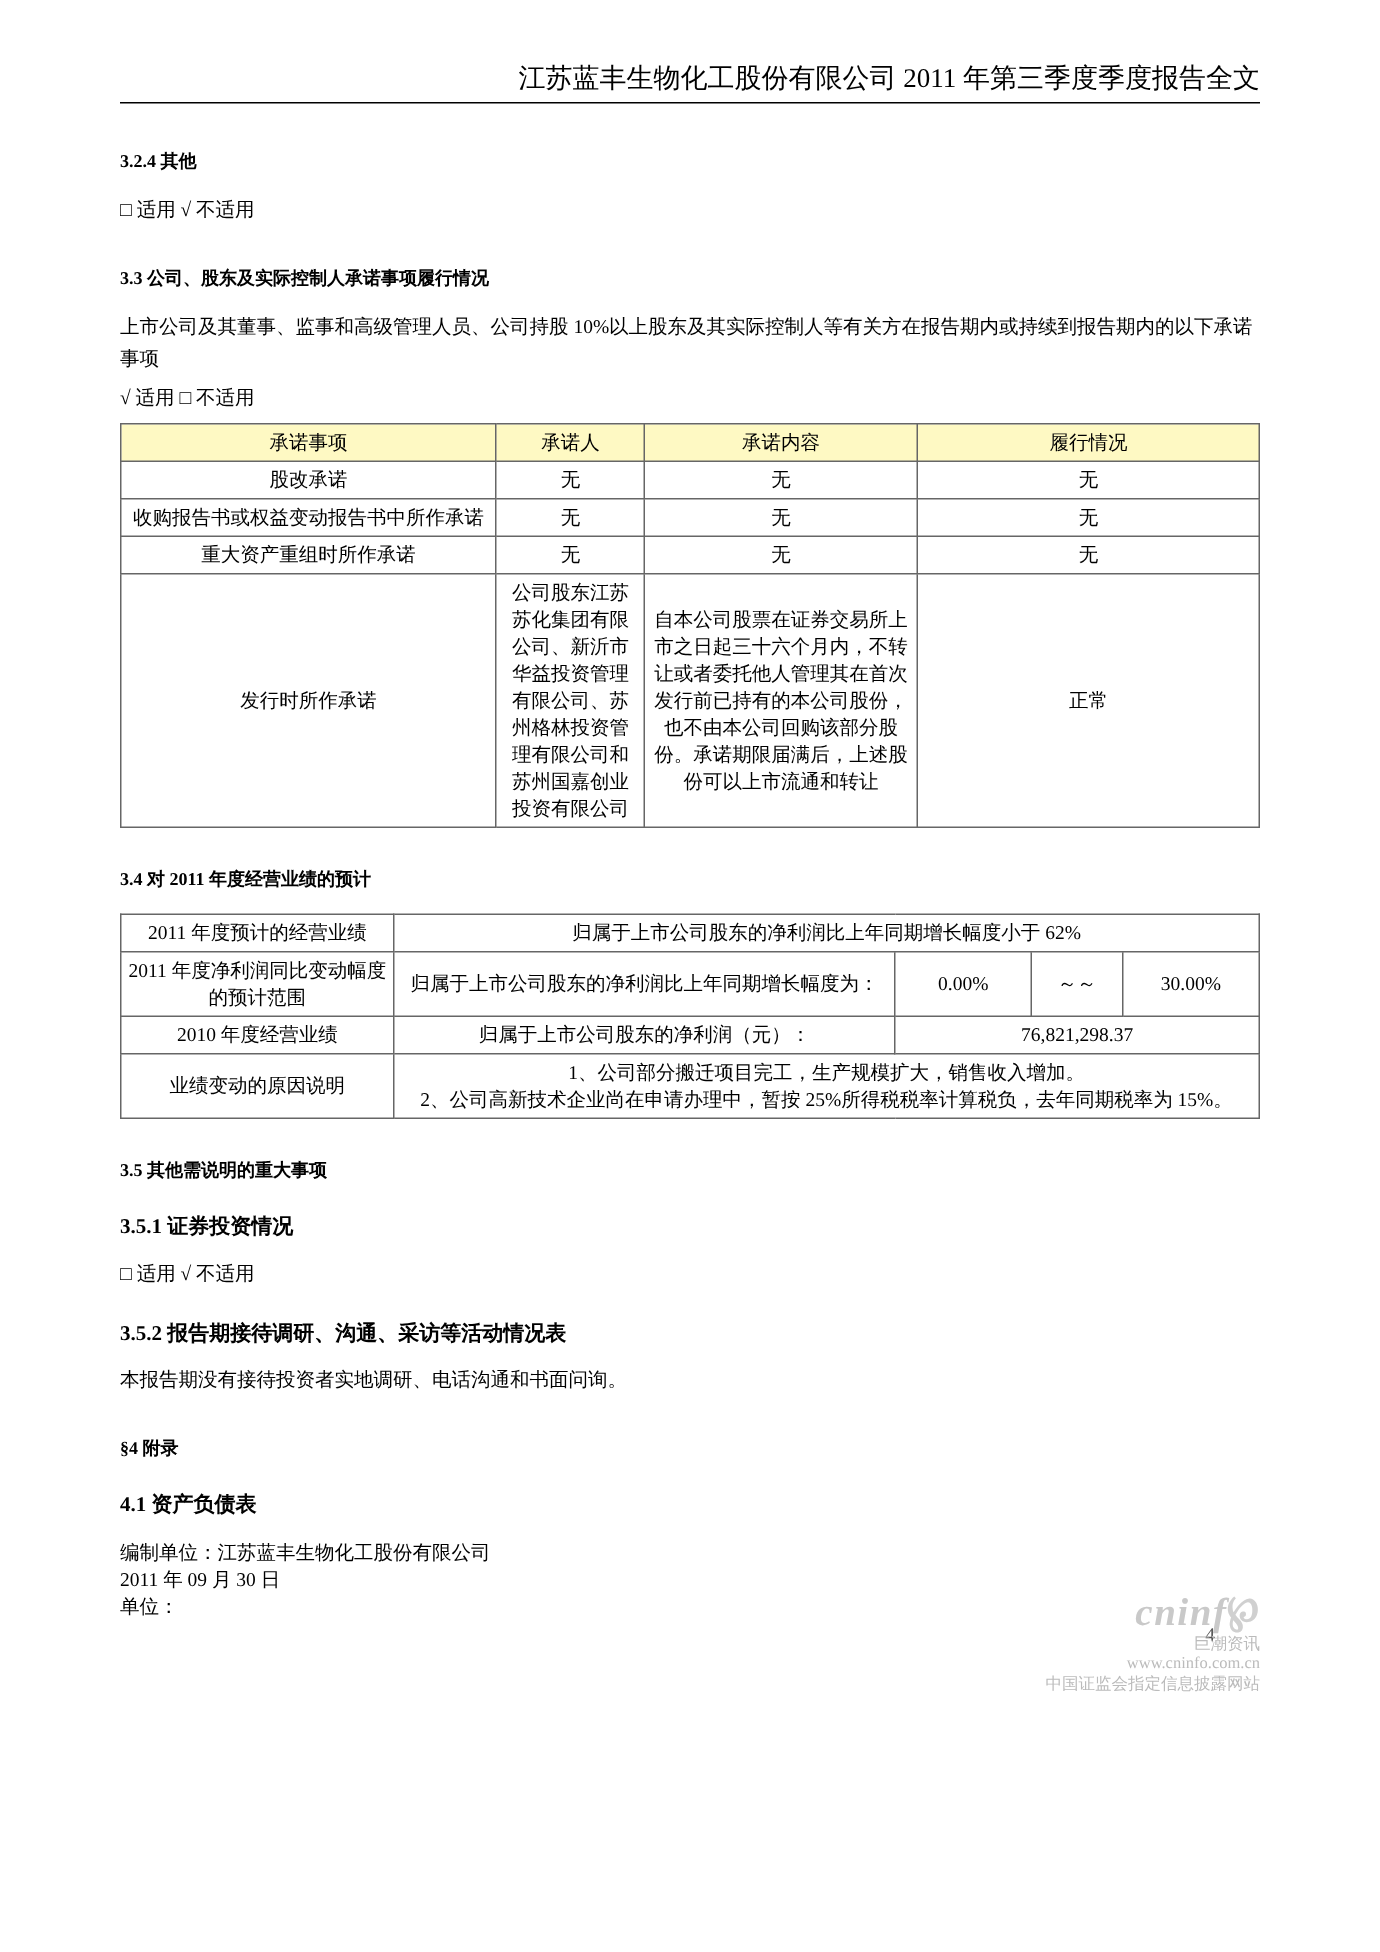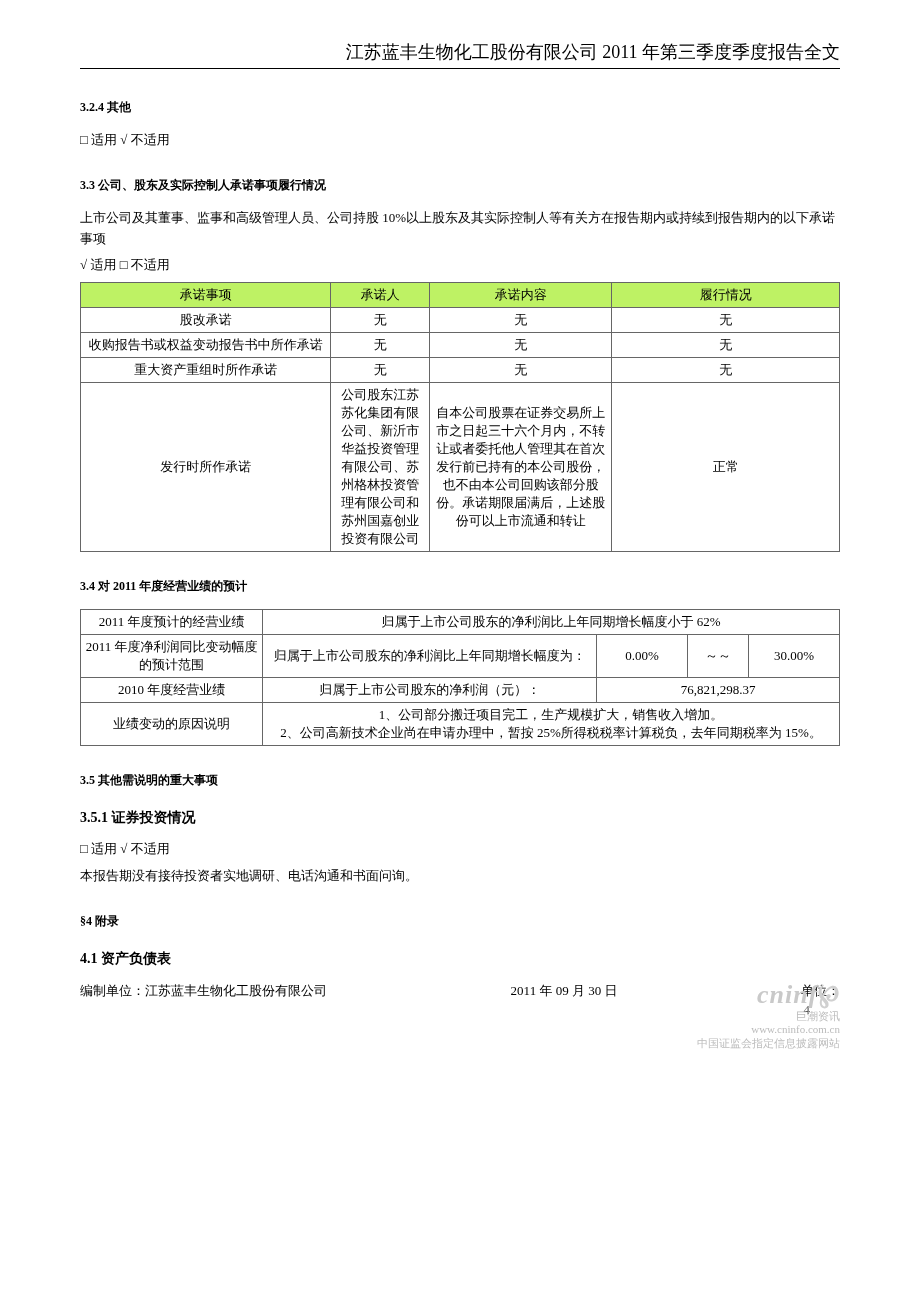--- a/index.html
+++ b/index.html
@@ -45,29 +45,30 @@
     width: 100%;
     font-size: 13px;
   }
   table.bordered th, table.bordered td {
     border: 1px solid #666;
     padding: 3px 4px;
     text-align: center;
     vertical-align: middle;
   }
   table.bordered th {
-    background: #bef264;
+    background: #fef9c3;
     text-align: center;
     font-weight: normal;
   }
   .footer-row {
     display: flex;
     justify-content: space-between;
     font-size: 13px;
     margin-top: 14px;
+    flex-direction: column;
   }
   .watermark {
     position: absolute;
     right: 0;
     bottom: 10px;
     text-align: right;
     color: #bbb;
     font-size: 11px;
     line-height: 1.2;
   }
@@ -182,20 +183,21 @@
       <td colspan="4" style="white-space:pre-line">1、公司部分搬迁项目完工，生产规模扩大，销售收入增加。
 2、公司高新技术企业尚在申请办理中，暂按 25%所得税税率计算税负，去年同期税率为 15%。</td>
     </tr>
   </tbody>
     </table>
 
   <div class="h3">3.5 其他需说明的重大事项</div>
   <div class="h4">3.5.1 证券投资情况</div>
   <div class="para">□ 适用 √ 不适用</div>
 
+  <div class="h4">3.5.2 报告期接待调研、沟通、采访等活动情况表</div>
   <div class="para">本报告期没有接待投资者实地调研、电话沟通和书面问询。</div>
 
   <div class="h3">§4  附录</div>
   <div class="h4">4.1 资产负债表</div>
 
   <div class="footer-row">
     <span>编制单位：江苏蓝丰生物化工股份有限公司</span>
     <span>2011 年 09 月 30 日</span>
     <span>单位：</span>
   </div>

